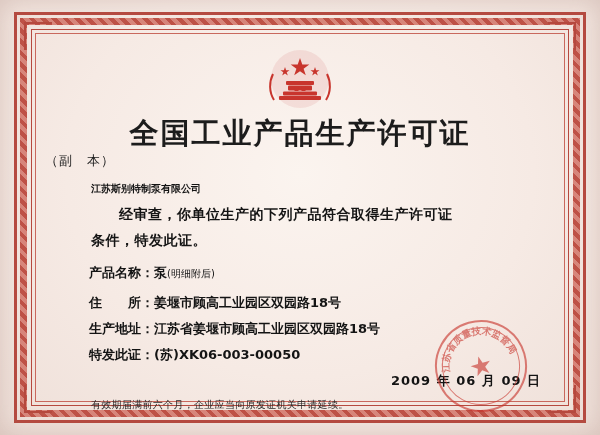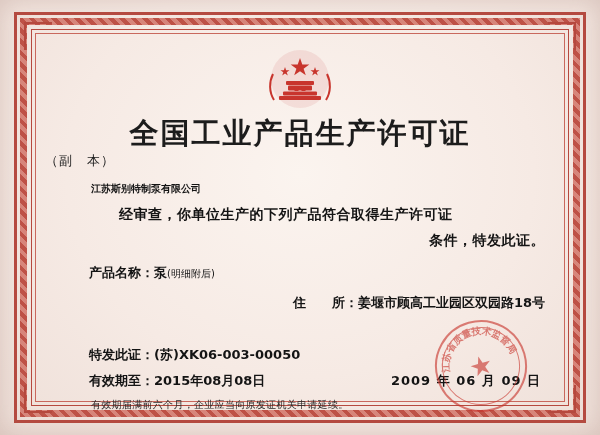--- a/index.html
+++ b/index.html
@@ -68,28 +68,28 @@
   }
   .company{
     position:absolute;left:46px;top:142px;
     font-size:10px;font-weight:bold;color:#141414;
   }
   .body-line{
     position:absolute;left:46px;right:10px;
     font-size:14px;font-weight:bold;color:#141414;letter-spacing:.5px;
   }
   .bl1{top:166px;text-indent:28px;}
-  .bl2{top:192px;text-align:right;}
+  .bl2{top:192px;}
   .field{
     position:absolute;left:44px;right:10px;
     font-size:13px;color:#141414;font-weight:bold;
   }
   .field .small{font-size:10px;font-weight:normal;}
   .f1{top:224px;}
-  .f2{top:254px;text-align:right;}
+  .f2{top:254px;}
   .f3{top:280px;}
   .f4{top:306px;}
   .f5{top:332px;}
   .date-right{
     position:absolute;right:14px;top:332px;
     font-size:13px;color:#141414;font-weight:bold;letter-spacing:1px;
   }
   .footnote{
     position:absolute;left:46px;top:358px;
     font-size:10px;color:#2a2a2a;letter-spacing:.3px;
@@ -161,28 +161,28 @@
     <div class="body-line bl2">条件，特发此证。</div>
 
     <div class="field f1">
       <span>产品名称：</span><span>泵</span><span class="small">(明细附后)</span>
     </div>
 
     <div class="field f2">
       <span>住　　所：</span><span>姜堰市顾高工业园区双园路18号</span>
     </div>
 
+    <div class="field f3">
+      <span>生产地址：</span><span>江苏省姜堰市顾高工业园区双园路18号</span>
+    </div>
 
     <div class="field f4">
       <span>特发此证：</span><span>(苏)XK06-003-00050</span>
     </div>
 
-    <div class="field f5">
-      <span>有效期至：</span><span>2015年08月08日</span>
-    </div>
 
     <div class="date-right">
       <span>2009</span>
       <span>年</span>
       <span>06</span>
       <span>月</span>
       <span>09</span>
       <span>日</span>
     </div>
 

